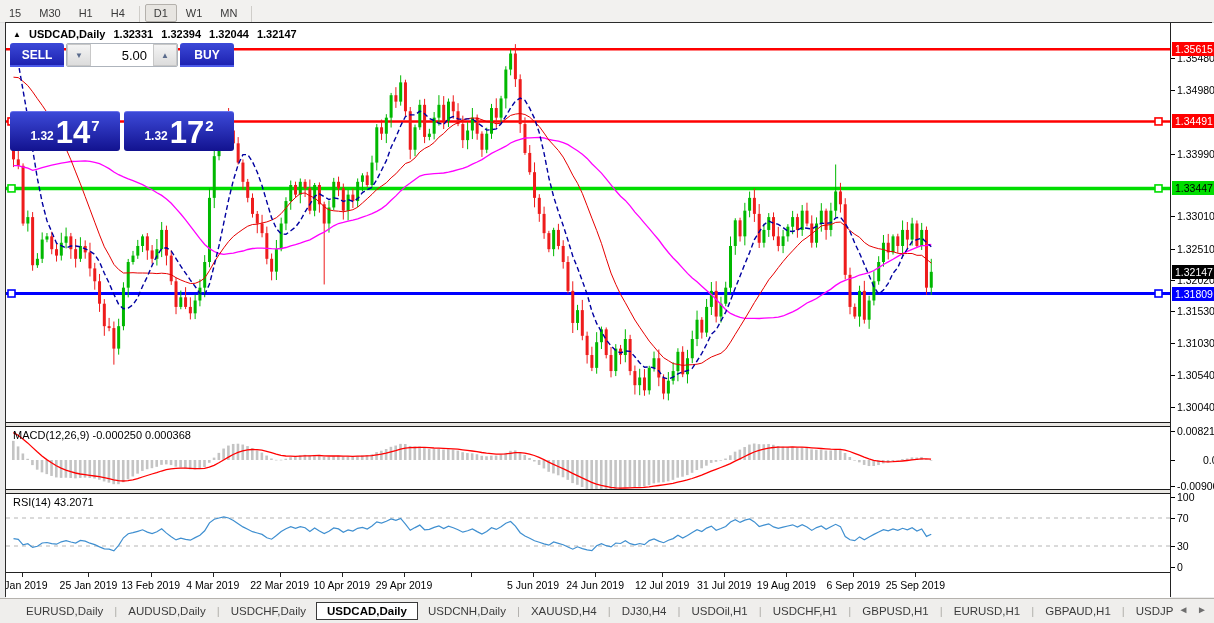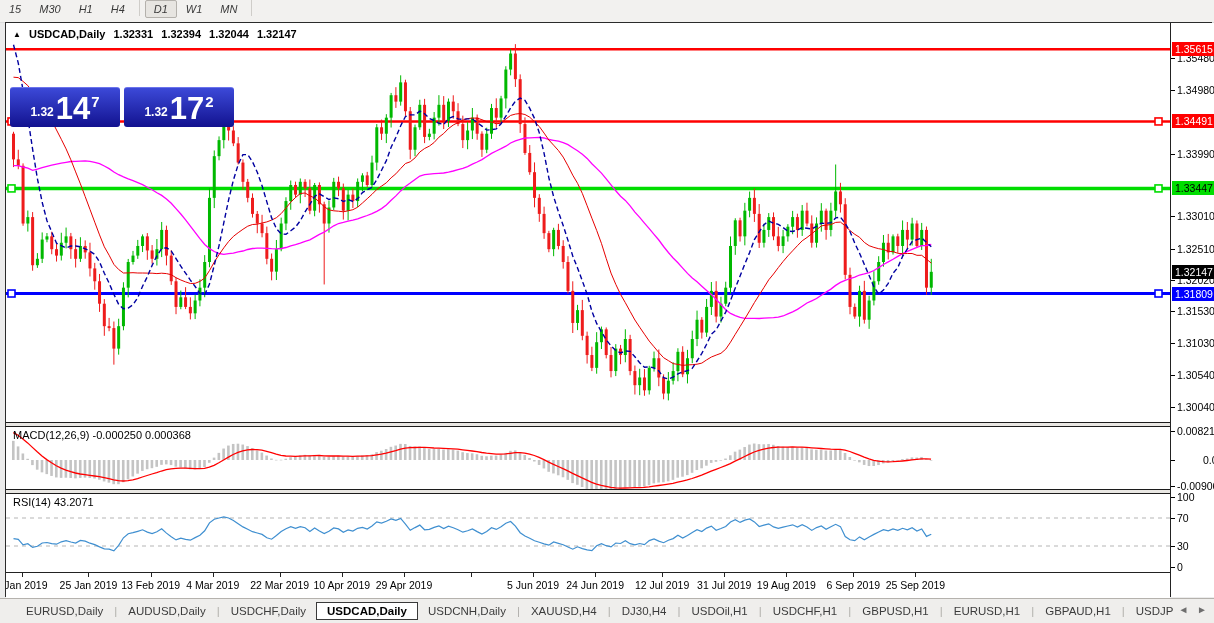--- a/index.html
+++ b/index.html
@@ -1,21 +1,21 @@
 <!DOCTYPE html>
 <html><head>
 <meta charset="utf-8">
 <style>
   html,body{margin:0;padding:0;}
   body{width:1214px;height:623px;position:relative;overflow:hidden;
        background:#ececec;font-family:"Liberation Sans","DejaVu Sans",sans-serif;
        -webkit-font-smoothing:antialiased;}
   
   #toolbar{position:absolute;left:0;top:0;width:1214px;height:22px;background:#f2f1ef;
-           border-bottom:1px solid #dcdcdc;display:flex;align-items:flex-start;font-size:11px;color:#333;font-style:italic;}
+           border-bottom:1px solid #dcdcdc;display:flex;align-items:flex-end;font-size:11px;color:#333;}
   .tf-btn{padding:3px 9px;cursor:default;color:#3a3a3a;}
   .tf-active{background:#e7e5e1;border:1px solid #b4b1ac;padding:2px 8px;border-radius:2px;}
   .tf-sep{width:1px;height:16px;background:#cfcdc9;margin:0 5px;}
   
   #chart-window{position:absolute;left:5px;top:22px;width:1207px;height:575px;
                 border:1px solid #2b2b2b;background:#ffffff;box-sizing:border-box;}
   
   #chart-header{position:absolute;left:13px;top:28px;font-size:11px;font-weight:bold;color:#000;z-index:6;}
   #chart-header span{margin-right:5px;}
   #collapse-icon{font-size:8px;position:relative;top:-1px;margin-right:7px;}
@@ -691,20 +691,33 @@
 <div id="chart-header">
   <span id="collapse-icon">▲</span>
   <span>USDCAD,Daily</span>
   <span>1.32331</span>
   <span>1.32394</span>
   <span>1.32044</span>
   <span>1.32147</span>
 </div>
 
 <div id="trade-widget">
+  <div class="tw-row1">
+    <div class="tw-btn">SELL</div>
+    <div class="tw-spin">
+      <div class="tw-spin-btn">
+        <span>▼</span>
+      </div>
+      <input class="tw-vol" value="5.00" style="">
+      <div class="tw-spin-btn">
+        <span>▲</span>
+      </div>
+    </div>
+    <div class="tw-btn">BUY</div>
+  </div>
   <div class="tw-row2">
     <div class="tw-quote">
       <span class="tw-small">1.32</span>
       <span class="tw-big">14</span>
       <span class="tw-sup">7</span>
     </div>
     <div class="tw-quote">
       <span class="tw-small">1.32</span>
       <span class="tw-big">17</span>
       <span class="tw-sup">2</span>

